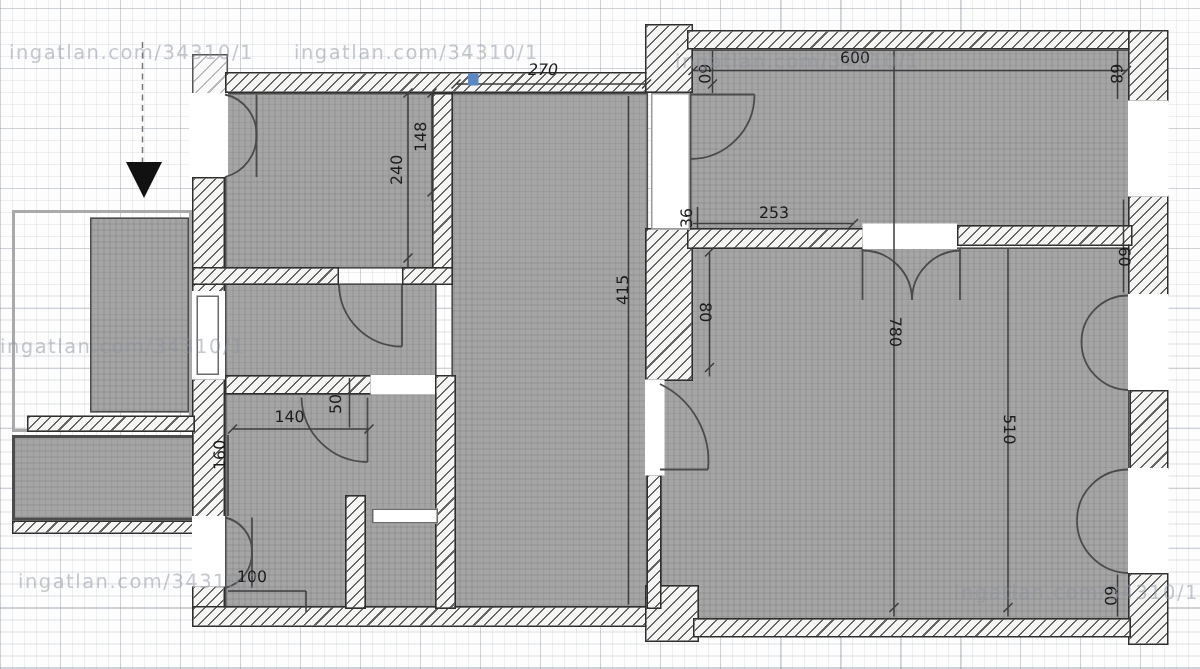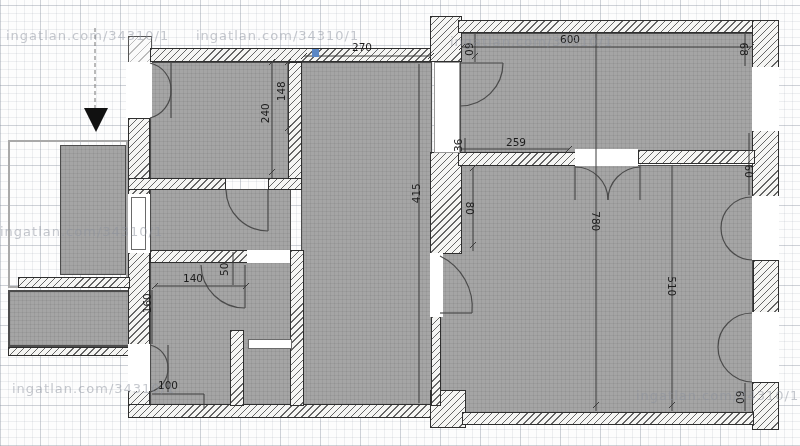--- a/index.html
+++ b/index.html
@@ -127,30 +127,30 @@
       <path d="M155,286 H246 M152,289 l6,-6 M243,289 l6,-6"></path>
       <path d="M233,252 V285"></path>
       <path d="M152,290 V344"></path>
       <path d="M152,394 H204 M204,394 V408"></path>
     </g>
     <line x1="95" y1="28" x2="95" y2="108" stroke="#777" stroke-width="1" stroke-dasharray="4 3"></line>
     <polygon points="84,108 108,108 96,132" fill="#111"></polygon>
     <rect x="312" y="49" width="7" height="8" fill="#5b87c5"></rect>
   </svg>
 
-  <span class="dim" style="left:352px;top:42px;">270</span>
+  <span class="dim" style="left:352px;top:42px;font-style:italic;">270</span>
   <span class="dim v" style="left:271px;top:86px;">148</span>
   <span class="dim v" style="left:255px;top:108px;">240</span>
   <span class="dim v" style="left:406px;top:188px;">415</span>
   <span class="dim vr" style="left:463px;top:203px;">80</span>
   <span class="dim vr" style="left:462px;top:44px;">60</span>
   <span class="dim" style="left:560px;top:34px;">600</span>
   <span class="dim vr" style="left:737px;top:44px;">68</span>
   <span class="dim v" style="left:452px;top:140px;">36</span>
-  <span class="dim" style="left:506px;top:137px;">259</span>
+  <span class="dim" style="left:506px;top:137px;">253</span>
   <span class="dim vr" style="left:742px;top:166px;">60</span>
   <span class="dim vr" style="left:586px;top:216px;">780</span>
   <span class="dim vr" style="left:662px;top:281px;">510</span>
   <span class="dim vr" style="left:733px;top:392px;">60</span>
   <span class="dim" style="left:183px;top:273px;">140</span>
   <span class="dim v" style="left:218px;top:264px;">50</span>
   <span class="dim v" style="left:137px;top:298px;">160</span>
   <span class="dim" style="left:158px;top:380px;">100</span>
 
   <span class="wm" style="left:6px;top:28px;">ingatlan.com/34310/1</span>

